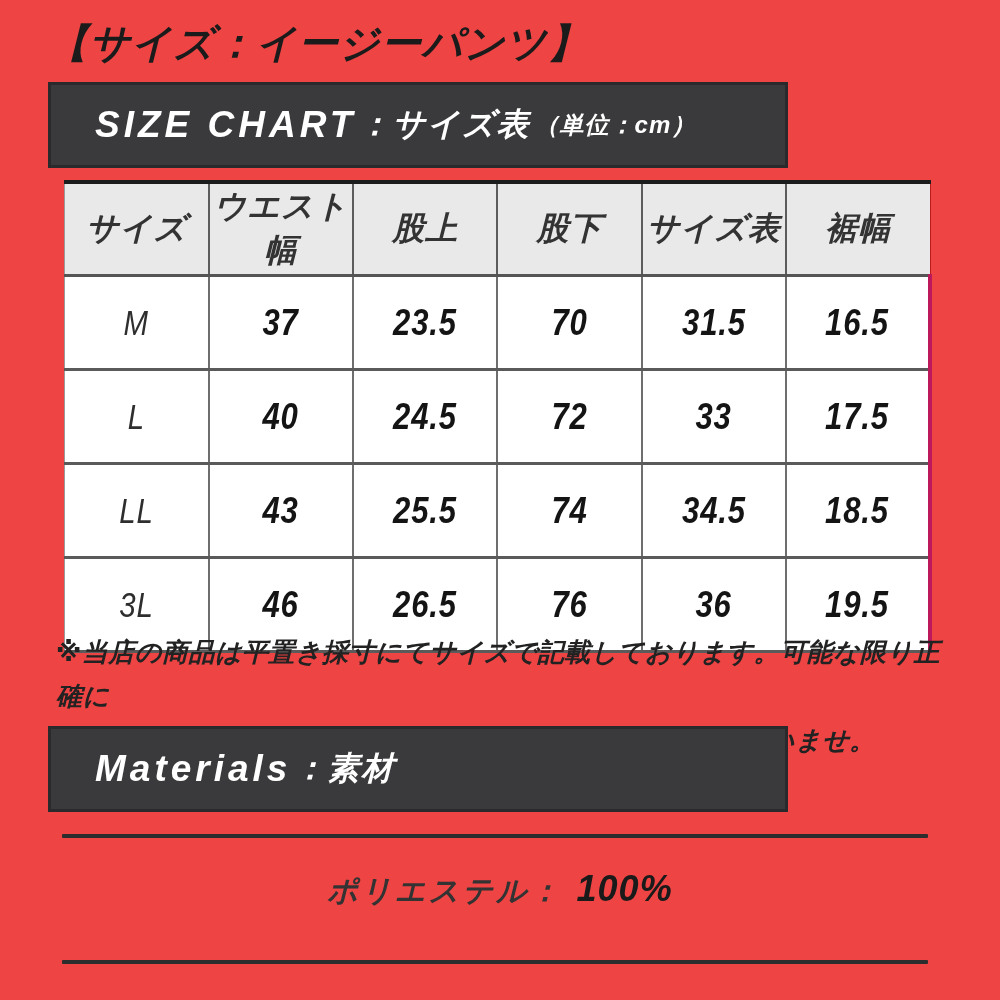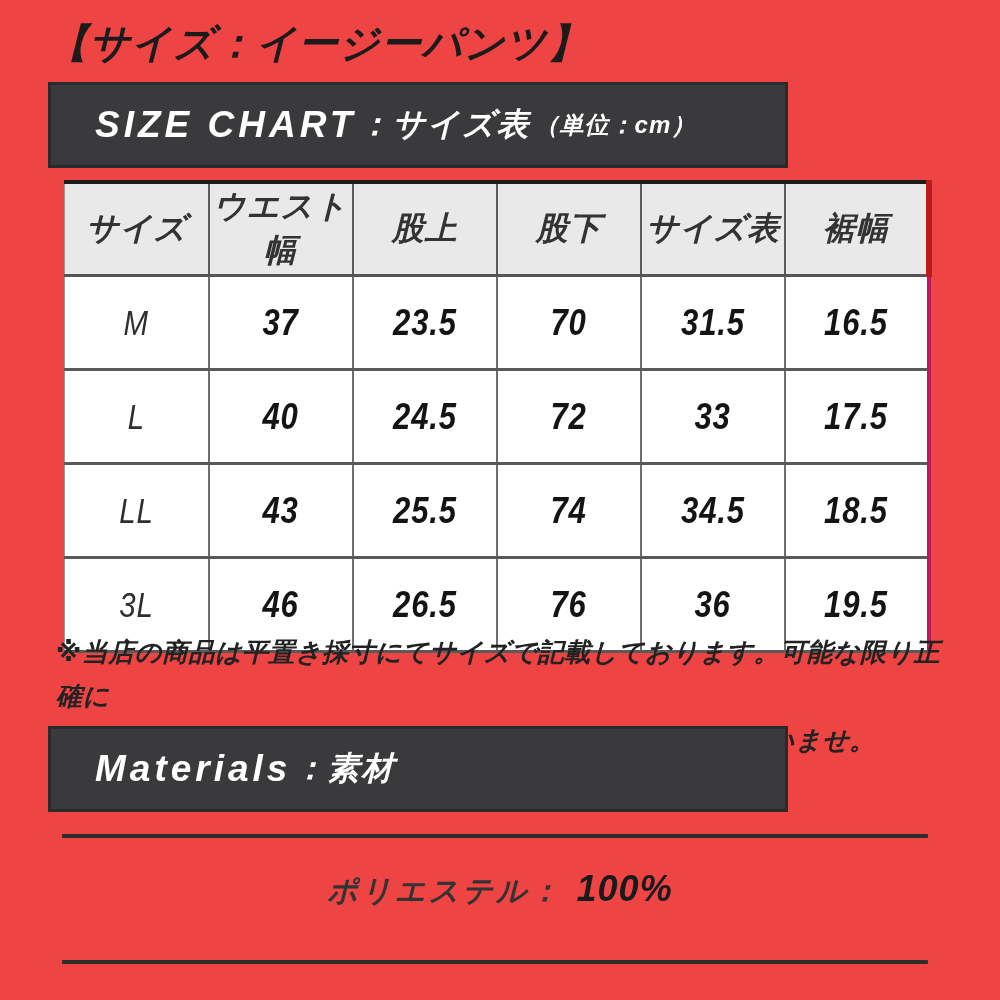--- a/index.html
+++ b/index.html
@@ -41,21 +41,21 @@
   }
   .size-table th{
     height:70px;background:#e9e9e9;
     font-size:32px;font-weight:700;color:#333;
     border-top:4px solid #1c1c1c;
     border-bottom:3px solid #555;
     border-left:2px solid #5c5c5c;border-right:2px solid #5c5c5c;
     text-align:center;vertical-align:middle;letter-spacing:1px;
   }
   .size-table th:first-child{border-left:1px solid #9a9a9a;}
-  .size-table th:last-child{border-right:6px solid #b91c1c;}
+  .size-table th:last-child{border-right:1px solid #b91c1c;}
   .size-table td{
     height:89px;background:#ffffff;
     font-size:37px;font-weight:700;color:#141414;
     border-top:3px solid #5a5a5a;border-bottom:3px solid #5a5a5a;
     border-left:2px solid #6e6e6e;border-right:2px solid #6e6e6e;
     text-align:center;vertical-align:middle;
   }
   .size-table tbody tr:first-child td{border-top:none;}
   .size-table td:first-child{
     border-left:1px solid #9a9a9a;

